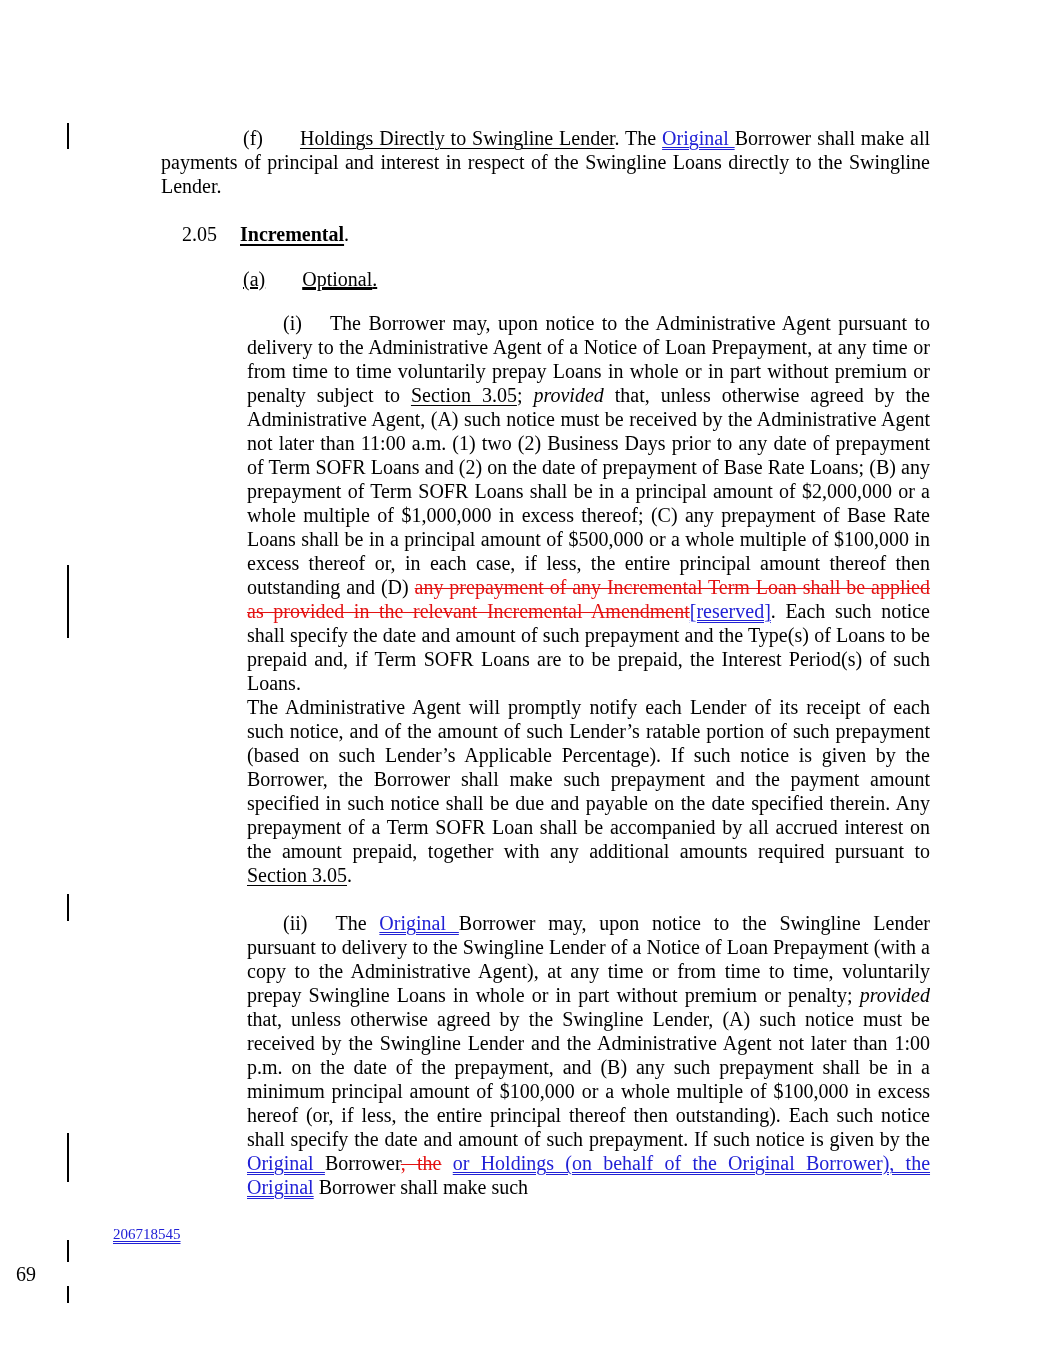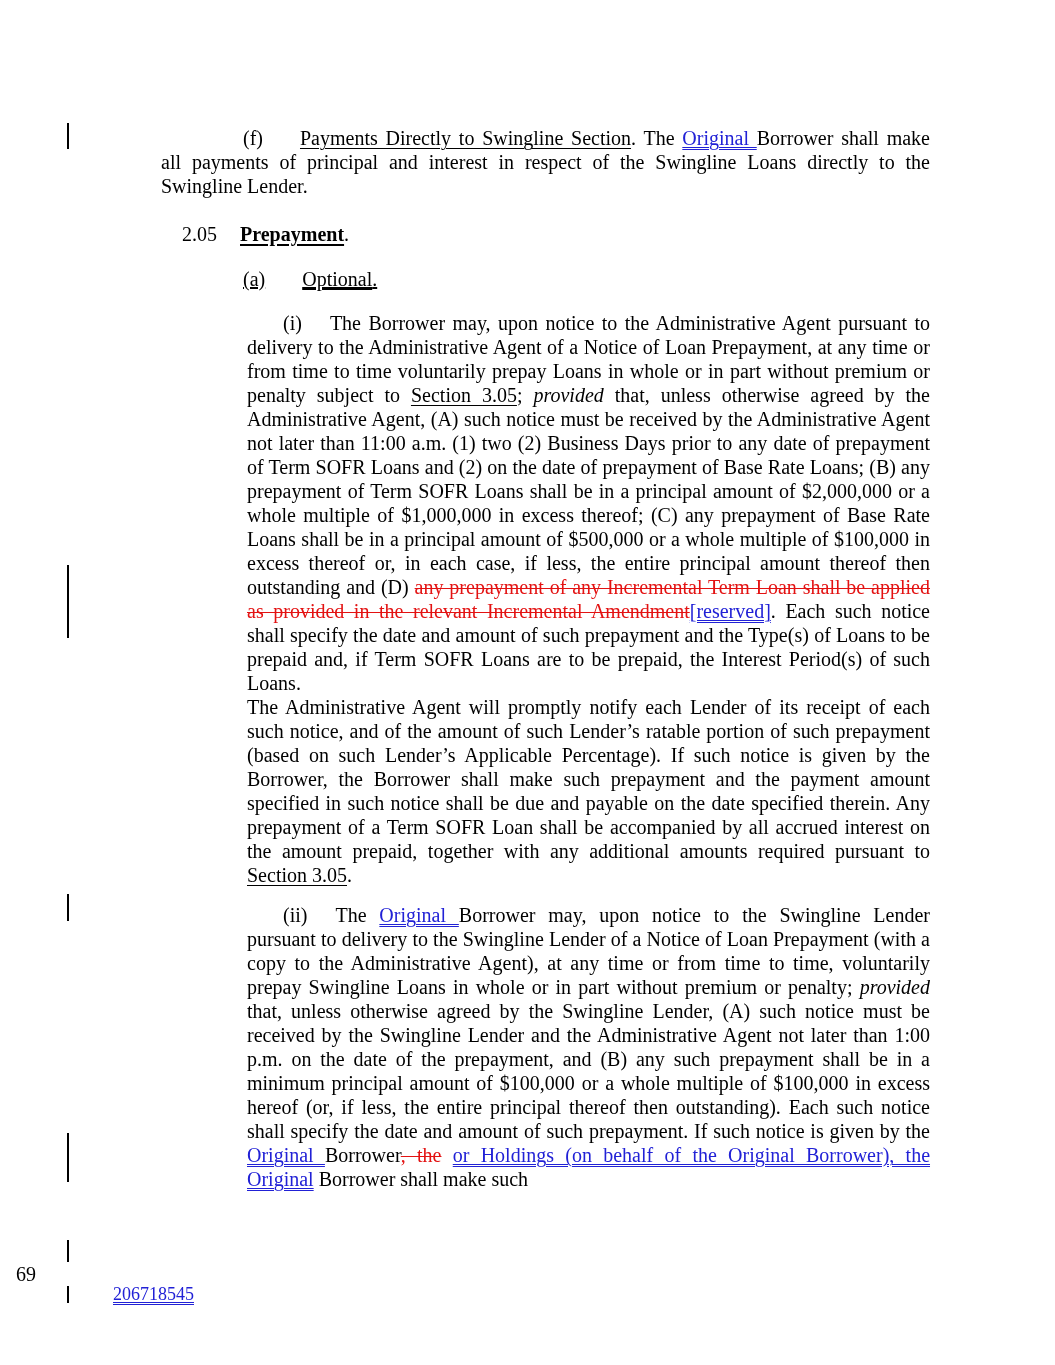--- a/index.html
+++ b/index.html
@@ -17,21 +17,21 @@
     position: absolute;
     left: 161px; top: 126px;
     width: 769px;
     text-align: justify;
   }
   p { margin: 0; }
   .para-f   { text-indent: 82px; margin-bottom: 24px; }
   .heading  { margin-left: 21px; margin-bottom: 21px; }
   .para-a   { text-indent: 82px; margin-bottom: 20px; text-decoration: underline; }
   .block    { margin-left: 86px; }
-  .block-i  { margin-bottom: 16px; }
+  .block-i  { margin-bottom: 24px; }
   .para-num { text-indent: 36px; }
 
   
   .run-u   { text-decoration: underline; text-underline-offset: 3px; text-decoration-thickness: 1px; }
   .run-i   { font-style: italic; }
   .run-b   { font-weight: normal; }
   .run-bu  { font-weight: bold; text-decoration: underline; text-underline-offset: 3px; text-decoration-thickness: 2px; }
   .run-ins {
     color: var(--insertion_blue, #2121d6);
     text-decoration: underline double;
@@ -64,39 +64,39 @@
   .cb6 { top: 1286px; height: 17px; }
 
   .page-number {
     position: absolute;
     top: 1262px; left: 16px;
     width: 1055px;
     text-align: left;
   }
   .footer-stamp {
     position: absolute;
-    left: 113px; top: 1285px;
-    font-size: 18px;
+    left: 113px; top: 1225px;
+    font-size: 15px;
     line-height: 18px;
   }
 </style>
 </head>
 <body>
 
 <div class="change-bar cb1"></div>
 <div class="change-bar cb2"></div>
 <div class="change-bar cb3"></div>
 <div class="change-bar cb4"></div>
 <div class="change-bar cb5"></div>
 <div class="change-bar cb6"></div>
 
 <div class="page-body">
-  <p class="para-f"><span>(f)</span><span class="run-tab-a"></span><span class="run-u">Payments Directly to Swingline Section</span><span>.  The </span><span class="run-ins">Original </span><span>Borrower shall make all payments of principal and interest in respect of the Swingline Loans directly to the Swingline Lender.</span></p>
+  <p class="para-f"><span>(f)</span><span class="run-tab-a"></span><span class="run-u">Holdings Directly to Swingline Lender</span><span>.  The </span><span class="run-ins">Original </span><span>Borrower shall make all payments of principal and interest in respect of the Swingline Loans directly to the Swingline Lender.</span></p>
 
-  <p class="heading"><span class="run-b">2.05</span><span class="run-tab-h"></span><span class="run-bu">Prepayment</span><span class="run-b">.</span></p>
+  <p class="heading"><span class="run-b">2.05</span><span class="run-tab-h"></span><span class="run-bu">Incremental</span><span class="run-b">.</span></p>
 
   <p class="para-a"><span>(a)</span><span class="run-tab-a"></span><span class="run-u">Optional</span><span>.</span></p>
 
   <div class="block block-i">
     <p class="para-num"><span>(i)</span><span class="run-tab-b"></span><span>The Borrower may, upon notice to the Administrative Agent pursuant to delivery to the Administrative Agent of a Notice of Loan Prepayment, at any time or from time to time voluntarily prepay Loans in whole or in part without premium or penalty subject to </span><span class="run-u">Section 3.05</span><span>; </span><span class="run-i">provided</span><span> that, unless otherwise agreed by the Administrative Agent, (A) such notice must be received by the Administrative Agent not later than 11:00 a.m. (1) two (2) Business Days prior to any date of prepayment of Term SOFR Loans and (2) on the date of prepayment of Base Rate Loans; (B) any prepayment of Term SOFR Loans shall be in a principal amount of $2,000,000 or a whole multiple of $1,000,000 in excess thereof; (C) any prepayment of Base Rate Loans shall be in a principal amount of $500,000 or a whole multiple of $100,000 in excess thereof or, in each case, if less, the entire principal amount thereof then outstanding and (D) </span><span class="run-del">any prepayment of any Incremental Term Loan shall be applied as provided in the relevant Incremental Amendment</span><span class="run-ins">[reserved]</span><span>.  Each such notice shall specify the date and amount of such prepayment and the Type(s) of Loans to be prepaid and, if Term SOFR Loans are to be prepaid, the Interest Period(s) of such Loans.</span></p>
     <p><span>The Administrative Agent will promptly notify each Lender of its receipt of each such notice, and of the amount of such Lender’s ratable portion of such prepayment (based on such Lender’s Applicable Percentage). If such notice is given by the Borrower, the Borrower shall make such prepayment and the payment amount specified in such notice shall be due and payable on the date specified therein. Any prepayment of a Term SOFR Loan shall be accompanied by all accrued interest on the amount prepaid, together with any additional amounts required pursuant to </span><span class="run-u">Section 3.05</span><span>.</span></p>
   </div>
 
   <div class="block">
     <p class="para-num"><span>(ii)</span><span class="run-tab-b"></span><span>The </span><span class="run-ins">Original </span><span>Borrower may, upon notice to the Swingline Lender pursuant to delivery to the Swingline Lender of a Notice of Loan Prepayment (with a copy to the Administrative Agent), at any time or from time to time, voluntarily prepay Swingline Loans in whole or in part without premium or penalty; </span><span class="run-i">provided</span><span> that, unless otherwise agreed by the Swingline Lender, (A) such notice must be received by the Swingline Lender and the Administrative Agent not later than 1:00 p.m. on the date of the prepayment, and (B) any such prepayment shall be in a minimum principal amount of $100,000 or a whole multiple of $100,000 in excess hereof (or, if less, the entire principal thereof then outstanding).  Each such notice shall specify the date and amount of such prepayment. If such notice is given by the </span><span class="run-ins">Original </span><span>Borrower</span><span class="run-del">, the</span><span> </span><span class="run-ins">or Holdings (on behalf of the Original Borrower), the Original</span><span> Borrower shall make such</span></p>

